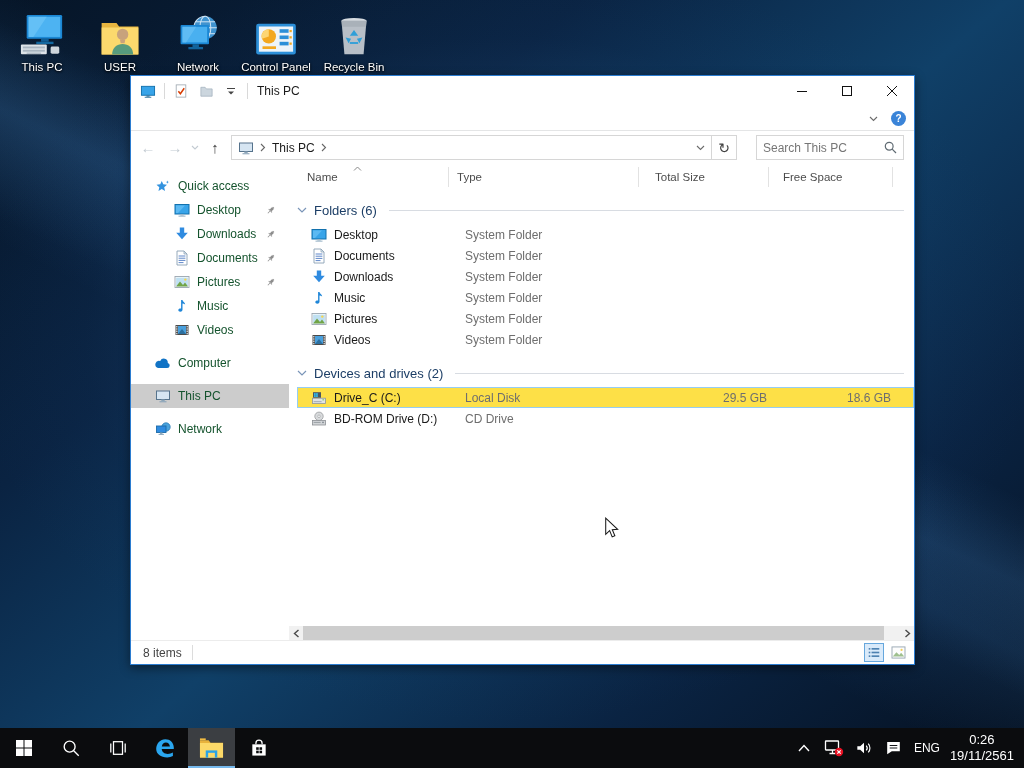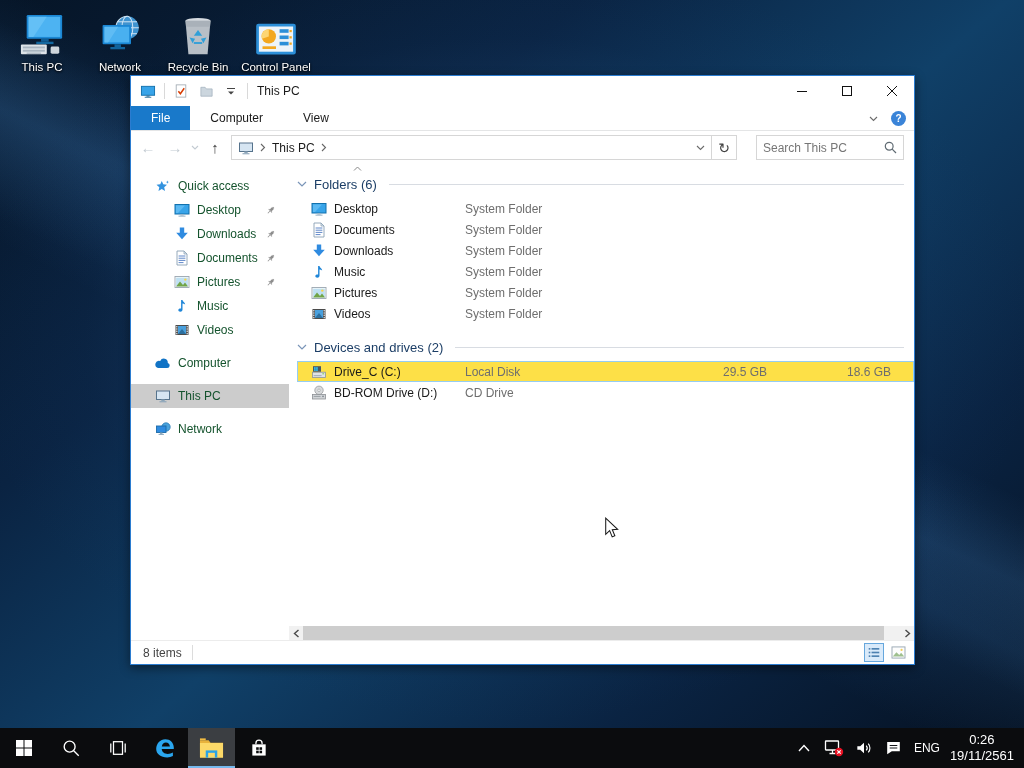--- a/index.html
+++ b/index.html
@@ -115,53 +115,49 @@
             <rect x="4" y="39.4" width="23" height="2"></rect>
             <rect x="8" y="42.4" width="15" height="1.2"></rect>
           </g>
           <rect x="33" y="36" width="9" height="7.5" rx="1.5" fill="#cfd6dc"></rect>
         </svg>
       </div>
       <div class="d-label">This PC</div>
     </div>
     <div class="d-icon">
       <div class="d-img">
+        <svg width="44" height="42" viewBox="0 0 48 48">
+          <path d="M3 8h17l3 4h22v32H3z" fill="#e8b640"></path>
+          <path d="M3 13h42v31H3z" fill="#fcd96d"></path>
+          <circle cx="27" cy="21" r="6.5" fill="#c8a27c"></circle>
+          <path d="M24 27h6l-.8 4h-4.4z" fill="#c8a27c"></path>
+          <path d="M15 44c0-7.5 5.4-12 12-12s12 4.5 12 12z" fill="#579b7d"></path>
+        </svg>
+      </div>
+      <div class="d-label">USER</div>
+    </div>
+    <div class="d-icon">
+      <div class="d-img">
         <svg width="46" height="44" viewBox="0 0 48 48">
           <circle cx="32" cy="15" r="12.5" fill="#3f93cf"></circle>
           <g stroke="#cfe4f4" stroke-width="1.1" fill="none">
             <path d="M32 2.5a12.5 12.5 0 0 0 0 25"></path>
             <ellipse cx="32" cy="15" rx="6" ry="12.5"></ellipse>
             <line x1="19.5" y1="15" x2="44.5" y2="15"></line>
             <line x1="21.5" y1="8.5" x2="42.5" y2="8.5"></line>
             <line x1="21.5" y1="21.5" x2="42.5" y2="21.5"></line>
           </g>
           <rect x="5" y="12" width="31" height="21" rx="1" fill="#1b87d4"></rect>
           <rect x="7" y="14" width="27" height="17" fill="#49b0f0"></rect>
           <path d="M7 14h15L11 31H7z" fill="#67c0f5" opacity="0.75"></path>
           <rect x="18" y="33" width="7" height="3" fill="#11639c"></rect>
           <rect x="13.5" y="36" width="16" height="2.5" fill="#11639c"></rect>
         </svg>
       </div>
       <div class="d-label">Network</div>
-    </div>
-    <div class="d-icon">
-      <div class="d-img">
-        <svg width="40" height="46" viewBox="0 0 48 52">
-          <ellipse cx="24" cy="9" rx="15" ry="3.5" fill="#d6dbe0"></ellipse>
-          <path d="M9 9h30l-3.5 40h-23z" fill="#c2c8cf" opacity="0.95"></path>
-          <path d="M9 9h30l-.6 7H9.6z" fill="#a9b1b9"></path>
-          <g fill="#2f9fd8">
-            <path d="M24 20l5 7h-10z"></path>
-            <path d="M17.5 36l-3.6-7 6.6 1.4z"></path>
-            <path d="M30.5 36l3.6-7-6.6 1.4z"></path>
-            <rect x="19" y="34.5" width="10" height="2.2"></rect>
-          </g>
-        </svg>
-      </div>
-      <div class="d-label">Recycle Bin</div>
     </div>
     <div class="d-icon">
       <div class="d-img">
         <svg width="44" height="36" viewBox="0 0 48 40">
           <rect x="2" y="2" width="44" height="34" rx="2.5" fill="#2c8fd8"></rect>
           <rect x="5" y="5" width="38" height="28" fill="#eef4f9"></rect>
           <circle cx="16" cy="16" r="8" fill="#f3a821"></circle>
           <path d="M16 16V8a8 8 0 0 0-7.6 10.5z" fill="#fdd673"></path>
           <g fill="#2c8fd8">
             <rect x="28" y="8" width="10" height="4"></rect>
@@ -171,20 +167,36 @@
           <g fill="#f3a821">
             <rect x="39" y="8.8" width="2.5" height="2.5"></rect>
             <rect x="39" y="15.8" width="2.5" height="2.5"></rect>
             <rect x="39" y="22.8" width="2.5" height="2.5"></rect>
           </g>
           <rect x="9" y="27" width="15" height="3" fill="#f3a821"></rect>
         </svg>
       </div>
       <div class="d-label">Control Panel</div>
     </div>
+    <div class="d-icon">
+      <div class="d-img">
+        <svg width="40" height="46" viewBox="0 0 48 52">
+          <ellipse cx="24" cy="9" rx="15" ry="3.5" fill="#d6dbe0"></ellipse>
+          <path d="M9 9h30l-3.5 40h-23z" fill="#c2c8cf" opacity="0.95"></path>
+          <path d="M9 9h30l-.6 7H9.6z" fill="#a9b1b9"></path>
+          <g fill="#2f9fd8">
+            <path d="M24 20l5 7h-10z"></path>
+            <path d="M17.5 36l-3.6-7 6.6 1.4z"></path>
+            <path d="M30.5 36l3.6-7-6.6 1.4z"></path>
+            <rect x="19" y="34.5" width="10" height="2.2"></rect>
+          </g>
+        </svg>
+      </div>
+      <div class="d-label">Recycle Bin</div>
+    </div>
   </div>
 
 <div id="window">
   <div class="titlebar">
     <div class="qat">
       <span class="ic">
           <svg width="16" height="15" viewBox="0 0 16 16">
             <rect x="1" y="2.5" width="14" height="9.5" fill="#38a4e9" stroke="#1271ad"></rect>
             <rect x="6.3" y="12" width="3.4" height="1.6" fill="#3f7ca3"></rect>
             <rect x="4.5" y="13.6" width="7" height="1.1" fill="#3f7ca3"></rect>
@@ -230,25 +242,20 @@
           <span>
             <svg width="10" height="10" viewBox="0 0 10 10">
               <path d="M0 0l10 10M10 0L0 10" stroke="#111" stroke-width="1"></path>
             </svg>
           </span>
         </div>
     </div>
   </div>
 
   <div class="tabsrow">
-    <div id="ribbon-tabs" style="display:flex;">
-        <div class="tab active">File</div>
-        <div class="tab">Computer</div>
-        <div class="tab">View</div>
-      </div>
     <div class="tabs-right">
       <span>
           <svg width="9" height="6" viewBox="0 0 9 6">
             <path d="M1 1l3.5 3.5L8 1" stroke="#6b6b6b" fill="none" stroke-width="1.1"></path>
           </svg>
         </span>
       <span class="help-circle">?</span>
     </div>
   </div>
 
@@ -453,20 +460,26 @@
           </span>
           <span>Network</span>
         </div>
       </div>
     <div class="filepane">
       <span class="sortcaret">
           <svg width="9" height="5" viewBox="0 0 9 5">
             <path d="M1 4.5L4.5 1 8 4.5" stroke="#888" fill="none" stroke-width="1"></path>
           </svg>
         </span>
+      <div class="colheaders" id="col-headers">
+          <div class="colh c0">Name</div>
+          <div class="colh c1">Type</div>
+          <div class="colh c2">Total Size</div>
+          <div class="colh c3">Free Space</div>
+        </div>
       <div id="file-groups">
           <div class="grouphdr">
             <span class="grp-chev">
               <svg width="10" height="6" viewBox="0 0 10 6">
                 <path d="M1 1l4 4 4-4" stroke="#7a95b8" fill="none" stroke-width="1.2"></path>
               </svg>
             </span>
             <span class="grp-label">Folders (6)</span>
             <div class="grp-line"></div>
           </div>

